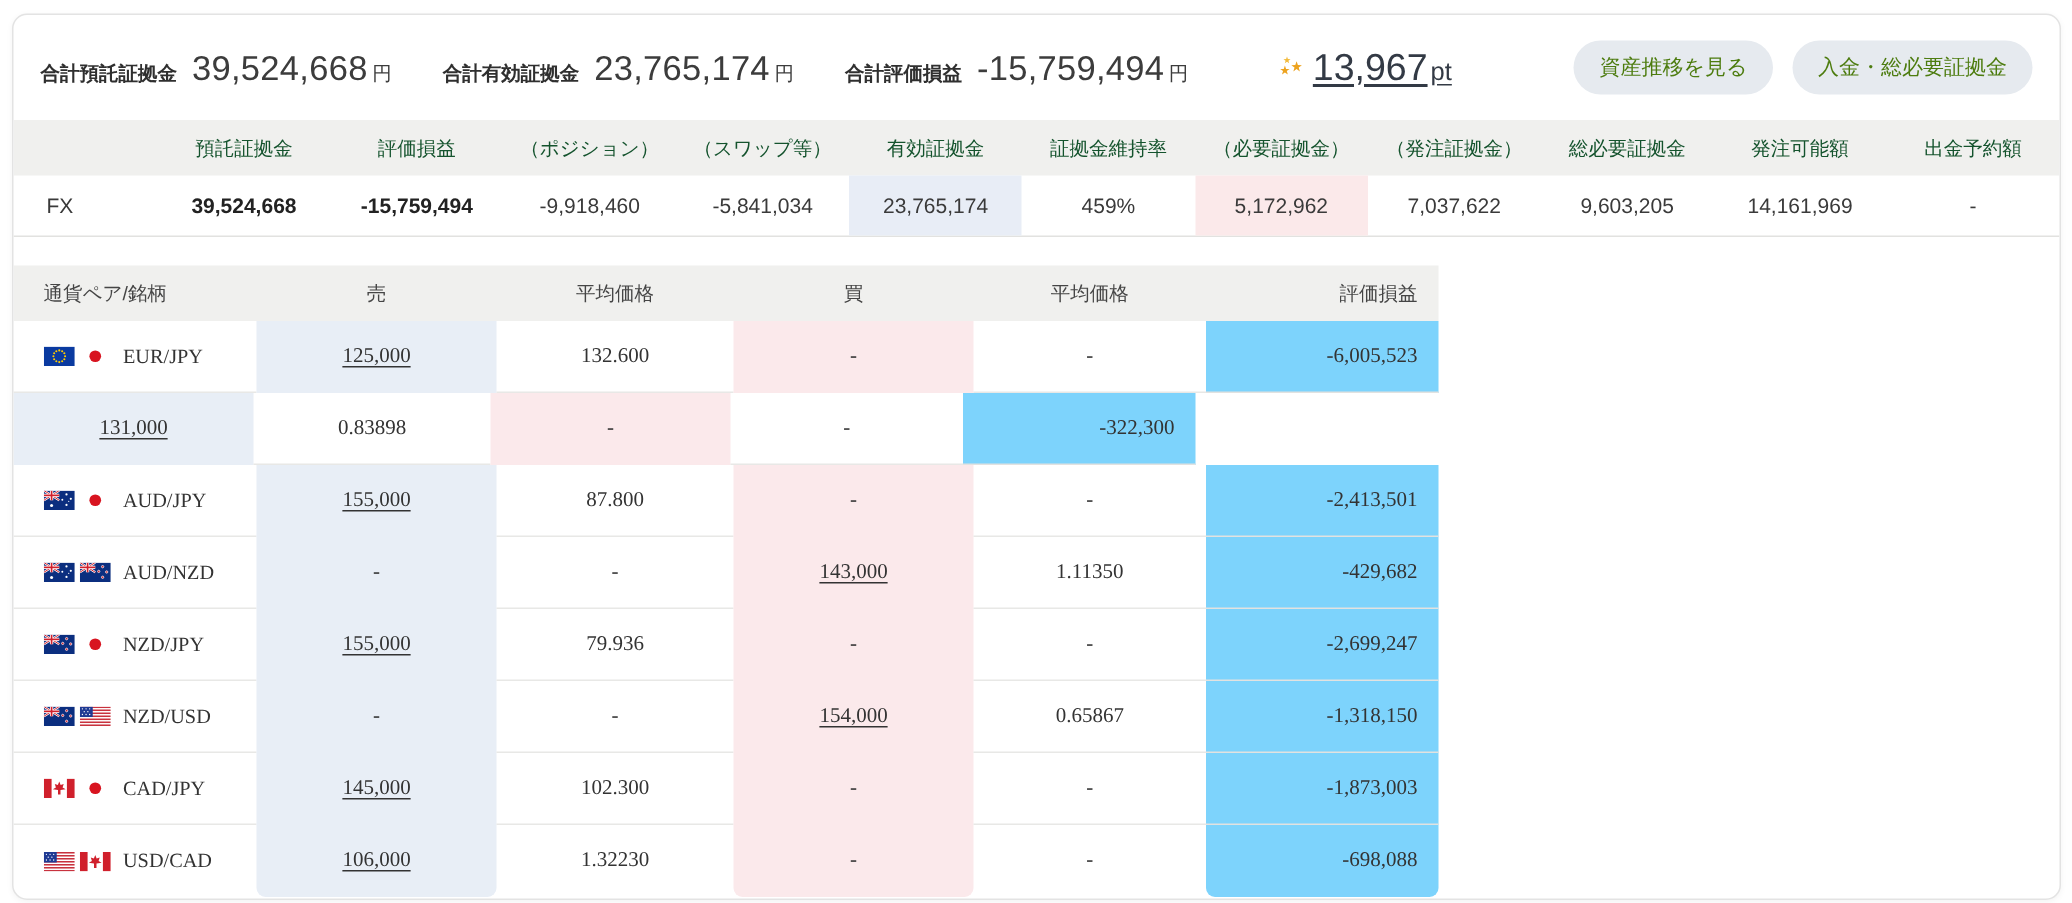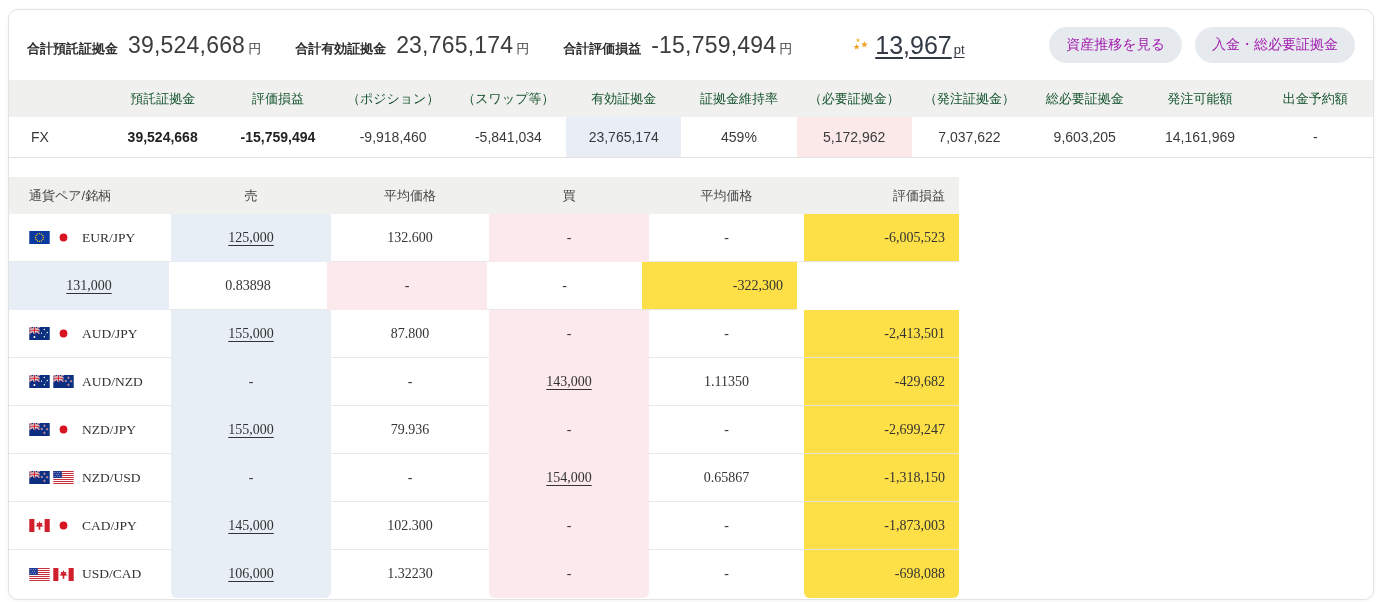--- a/index.html
+++ b/index.html
@@ -12,24 +12,24 @@
   
   .summary { height:70px; display:flex; align-items:center; padding:0 18px; }
   .sum-item { display:flex; align-items:baseline; margin-right:34px; white-space:nowrap; }
   .sum-label { font-size:13px; font-weight:bold; color:#2f2f2f; margin-right:10px; }
   .sum-value { font-size:23px; color:#3c3c3c; letter-spacing:.2px; }
   .sum-unit { font-size:13px; color:#3c3c3c; margin-left:3px; }
   .points { display:flex; align-items:center; margin-left:26px; white-space:nowrap; }
   .points a { display:flex; align-items:baseline; color:#333a45; text-decoration:underline;
     text-underline-offset:3px; cursor:pointer; }
   .points-value { font-size:25px; }
-  .points-unit { font-size:13px; margin-left:2px; }
+  .points-unit { font-size:17px; margin-left:2px; }
   .star-cluster { width:18px; height:18px; margin-right:5px; }
   .btn-group { margin-left:auto; display:flex; gap:13px; }
-  .pill-btn { border:none; background:#e6eaef; color:#a21caf; font-size:14px;
+  .pill-btn { border:none; background:#e6eaef; color:#4d7c0f; font-size:14px;
     padding:9px 17px; border-radius:18px; cursor:pointer; white-space:nowrap;
     font-family:inherit; }
 
   
   .acct { width:100%; }
   .acct-row { display:flex; align-items:center; }
   .acct-head { background:#f0f0ee; height:37px; }
   .acct-data { height:41px; border-bottom:1px solid #e2e2e0; }
   .acct-cell { width:115px; flex:1 1 0; text-align:center; font-size:13px;
     color:#14532d; white-space:nowrap; align-self:stretch; display:flex;
@@ -51,21 +51,21 @@
   .c-pair { flex:0 0 162px; justify-content:flex-start; padding-left:20px; }
   .c-sell { flex:0 0 160px; }
   .c-savg { flex:0 0 158px; }
   .c-buy  { flex:0 0 160px; }
   .c-bavg { flex:0 0 155px; }
   .c-pl   { flex:0 0 155px; justify-content:flex-end; padding-right:14px; }
   .pos-data { height:48px;font-family:Liberation Serif, serif; }
   .pos-data .c-pair, .pos-data .c-savg, .pos-data .c-bavg { border-bottom:1px solid #e8e8e6; }
   .pos-data .c-sell { background:#e8eef6; }
   .pos-data .c-buy  { background:#fbe9eb; }
-  .pos-data .c-pl   { background:#fde047; border-bottom:1px solid #e2e2e0; }
+  .pos-data .c-pl   { background:#7dd3fc; border-bottom:1px solid #e2e2e0; }
   .pos-data:last-child .c-pair, .pos-data:last-child .c-savg,
   .pos-data:last-child .c-bavg { border-bottom:none; }
   .pos-data:last-child .c-sell { border-radius:0 0 6px 6px; }
   .pos-data:last-child .c-buy  { border-radius:0 0 6px 6px; }
   .pos-data:last-child .c-pl   { border-radius:0 0 6px 6px; border-bottom:none; }
   .qty { color:#333; text-decoration:underline; text-underline-offset:3px; cursor:pointer; }
   .qty.plain { text-decoration:none; cursor:default; }
   .pair-name { margin-left:8px; font-size:13.5px; color:#333; }
   .flag { width:21px; height:13px; display:inline-block; vertical-align:middle; }
   .flag + .flag { margin-left:3px; }

